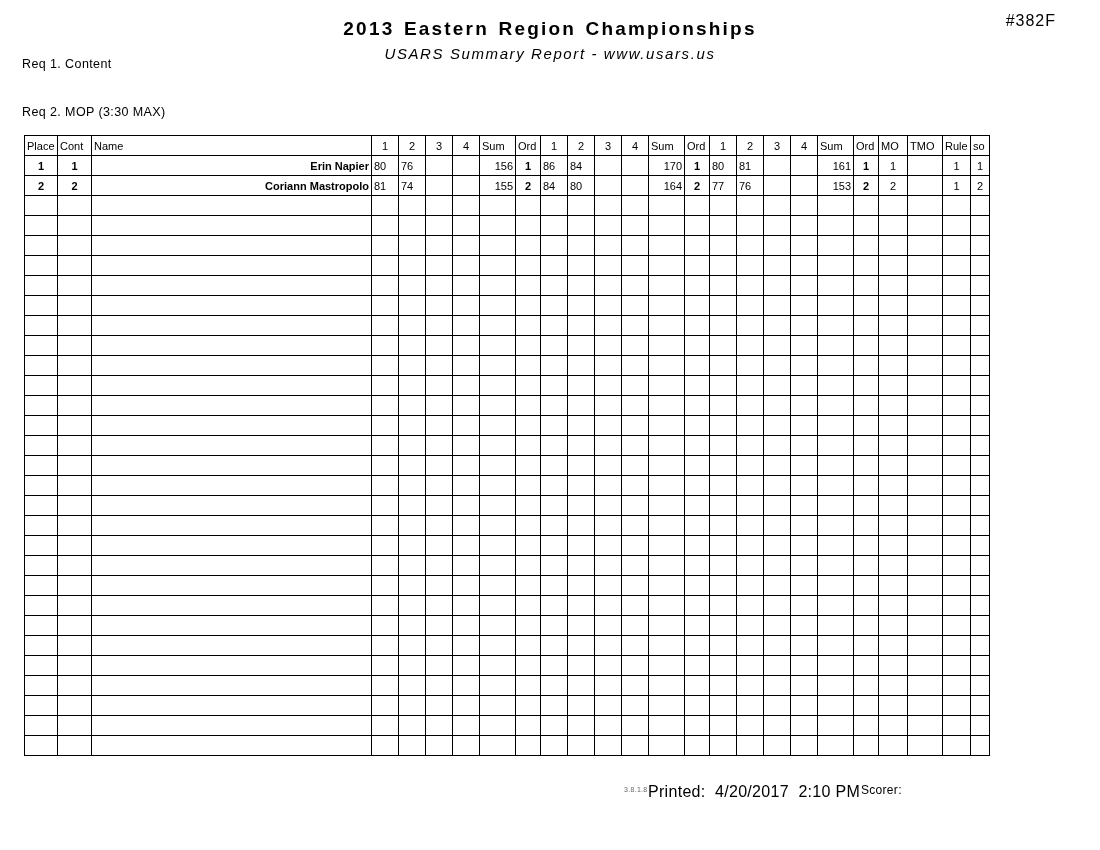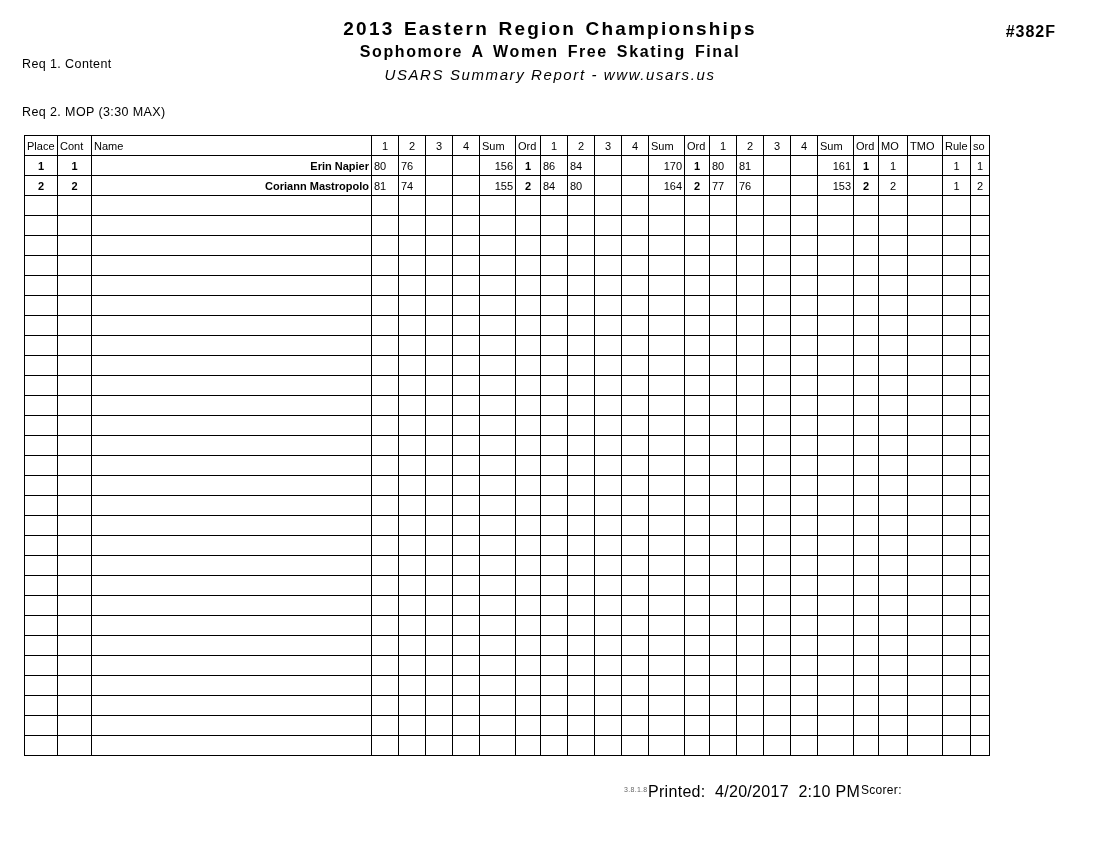--- a/index.html
+++ b/index.html
@@ -21,22 +21,22 @@
   }
   .title-block {
     position: absolute; left: 0; top: 18px; width: 1100px;
     text-align: center;
   }
   .title-line1 { font-size: 19px; font-weight: bold; letter-spacing: 2.2px; word-spacing: 2px; }
   .title-line2 { font-size: 14px; letter-spacing: 0.4px; margin-top: 4px; white-space: pre; }
   .title-line3 { font-size: 16px; font-weight: bold; letter-spacing: 1.6px; word-spacing: 3px; margin-top: 3px; }
   .title-line4 { font-size: 15px; letter-spacing: 1.6px; margin-top: 5px; font-style: italic; }
   .entry-number {
-    position: absolute; right: 44px; top: 23px;
-    font-size: 16px; font-weight: bold; letter-spacing: 1px;
+    position: absolute; right: 44px; top: 12px;
+    font-size: 16px; font-weight: normal; letter-spacing: 1px;
   }
 
   
   table.results {
     position: absolute; left: 24px; top: 135px;
     border-collapse: collapse; table-layout: fixed;
     font-size: 11px;
   }
   table.results td {
     border: 1px solid #000;
@@ -78,21 +78,20 @@
 
 <div class="page">
 
   <div class="req-block">
     <div>Req 1. Content</div>
     <div>Req 2. MOP (3:30 MAX)</div>
   </div>
 
   <div class="title-block">
     <div class="title-line1">2013 Eastern Region Championships</div>
-    <div class="title-line3">Sophomore A Women Free Skating Final</div>
     <div class="title-line4">USARS Summary Report - www.usars.us</div>
   </div>
 
   <div class="entry-number">#382F</div>
 
   <table class="results">
     <colgroup>
       <col style="width:33px">
         <col style="width:34px">
         <col style="width:280px">

